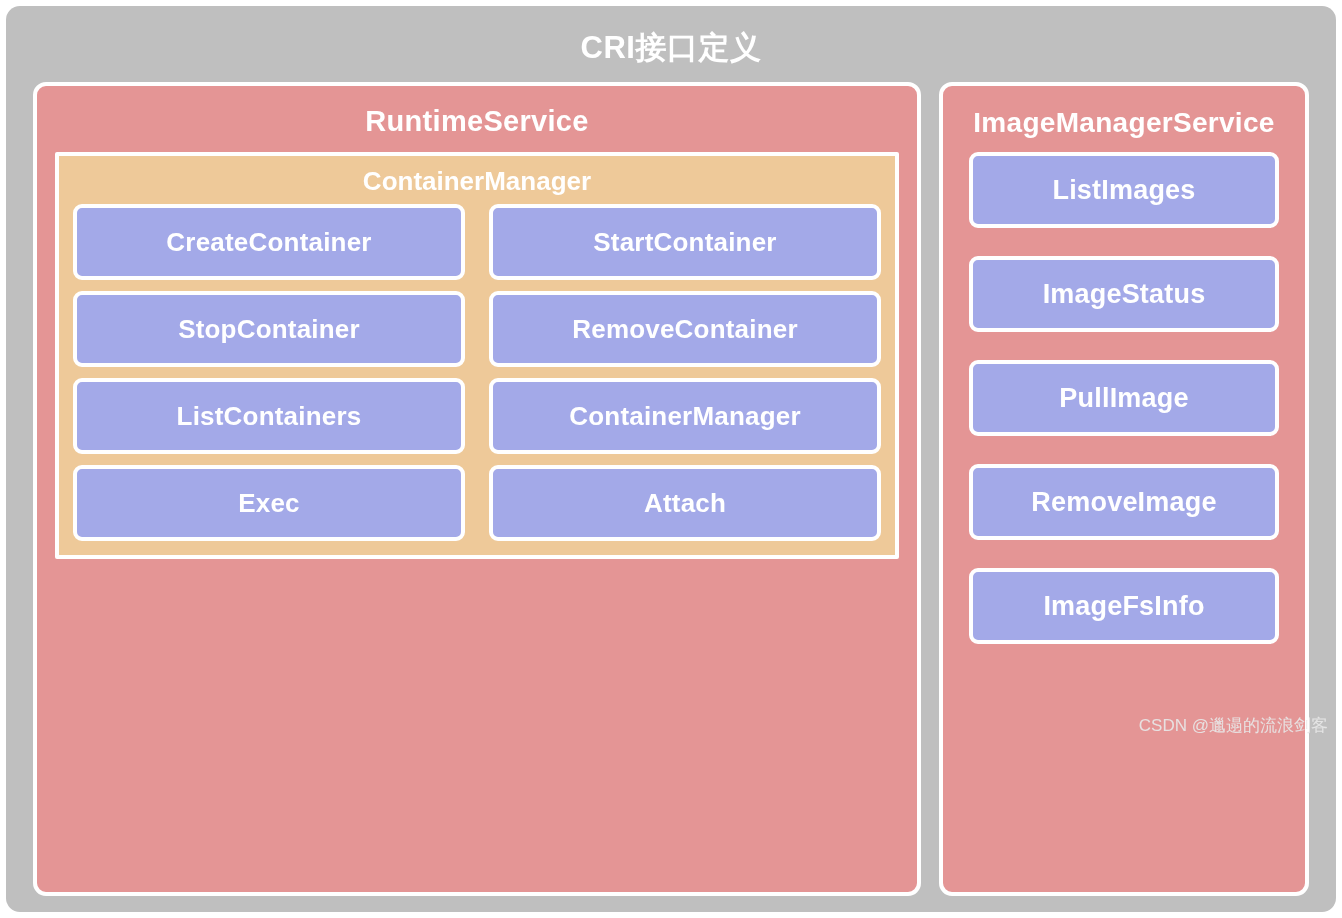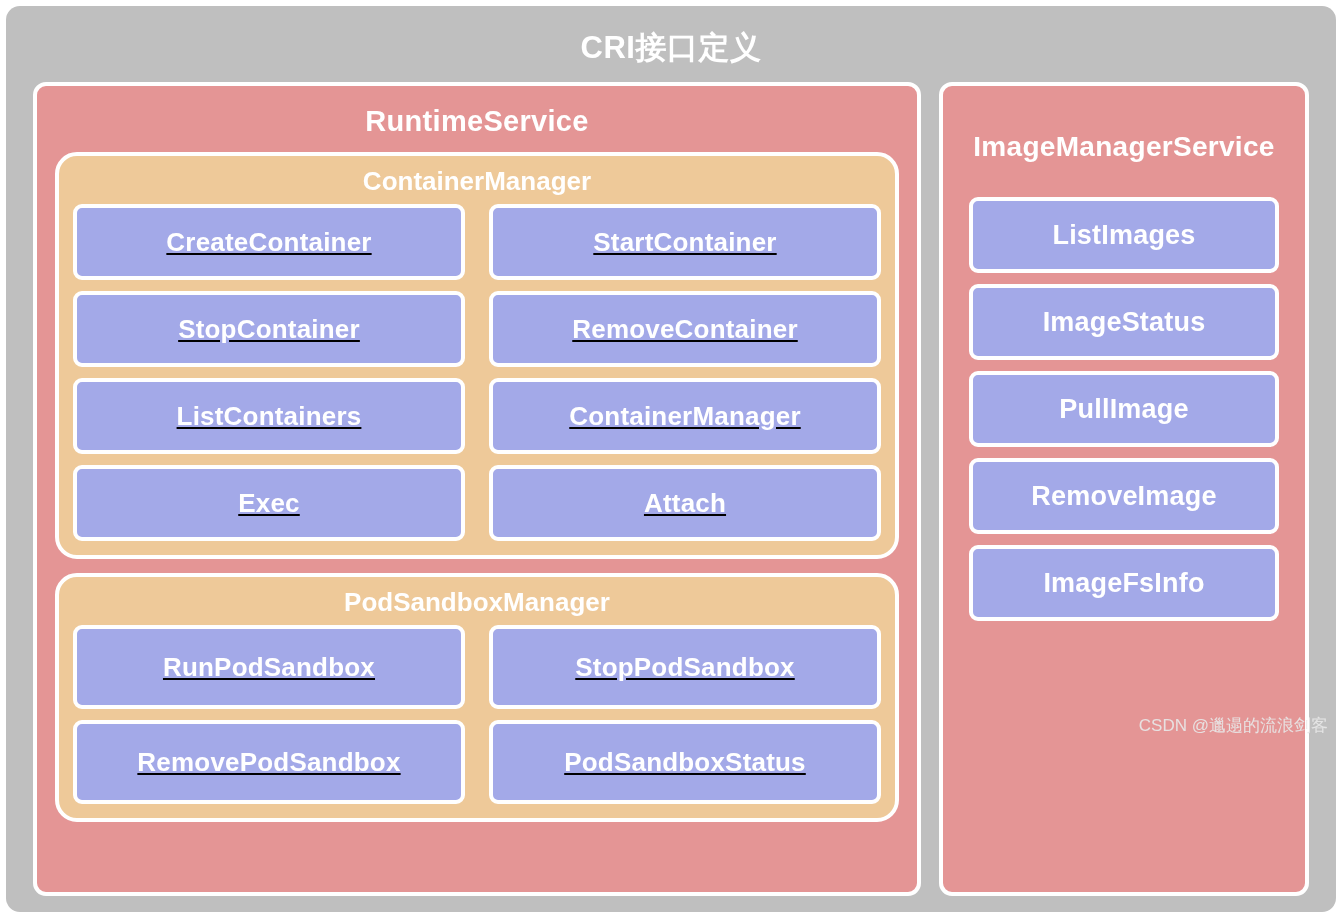--- a/index.html
+++ b/index.html
@@ -89,29 +89,28 @@
     text-align: center;
     line-height: 34px;
     padding-top: 18px;
     padding-bottom: 14px;
     letter-spacing: 0.3px;
   }
 
   .service-box.imagemgr .service-title {
     font-size: 28px;
     padding-top: 20px;
-    padding-bottom: 33px;
-    margin-top: 24px;
+    padding-bottom: 12px;
   }
 
   
   .manager-box {
     background: #eec999;
     border: 4px solid #ffffff;
-    border-radius: 22px;
+    border-radius: 2px;
     box-sizing: border-box;
     padding: 0 14px 14px 14px;
     margin-bottom: 14px;
   }
   .manager-box:last-child {
     margin-bottom: 0;
   }
 
   .manager-title {
     color: #ffffff;
@@ -120,21 +119,20 @@
     text-align: center;
     line-height: 30px;
     padding-top: 10px;
     padding-bottom: 8px;
   }
 
   .method-grid {
     display: grid;
     grid-template-columns: 1fr 1fr;
     gap: 11px 24px;
-    text-decoration: underline;
   }
 
   .method-box {
     background: #a3a9e8;
     border: 4px solid #ffffff;
     border-radius: 9px;
     box-sizing: border-box;
     color: #ffffff;
     font-size: 26px;
     font-weight: bold;
@@ -147,21 +145,21 @@
   }
 
   .manager-box.podsandbox .method-box {
     height: 84px;
   }
 
   
   .image-method-list {
     display: flex;
     flex-direction: column;
-    gap: 11px;
+    gap: 28px;
   }
 
   .image-method-list .method-box {
     height: 76px;
     font-size: 27px;
   }
 
   .watermark {
     position: absolute;
     right: 14px;
@@ -193,29 +191,20 @@
             <div class="method-box">StartContainer</div>
             <div class="method-box">StopContainer</div>
             <div class="method-box">RemoveContainer</div>
             <div class="method-box">ListContainers</div>
             <div class="method-box">ContainerManager</div>
             <div class="method-box">Exec</div>
             <div class="method-box">Attach</div>
           </div>
         </div>
 
-        <div class="manager-box podsandbox">
-          <div class="manager-title">PodSandboxManager</div>
-          <div class="method-grid">
-            <div class="method-box">RunPodSandbox</div>
-            <div class="method-box">StopPodSandbox</div>
-            <div class="method-box">RemovePodSandbox</div>
-            <div class="method-box">PodSandboxStatus</div>
-          </div>
-        </div>
       </div>
 
       <div class="service-box imagemgr">
         <div class="service-title">ImageManagerService</div>
         <div class="image-method-list">
           <div class="method-box">ListImages</div>
           <div class="method-box">ImageStatus</div>
           <div class="method-box">PullImage</div>
           <div class="method-box">RemoveImage</div>
           <div class="method-box">ImageFsInfo</div>

